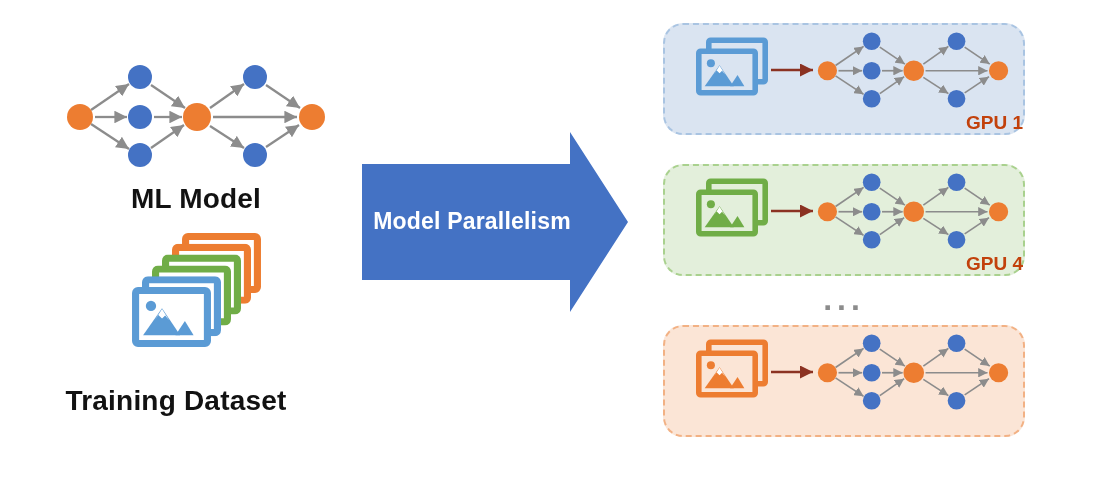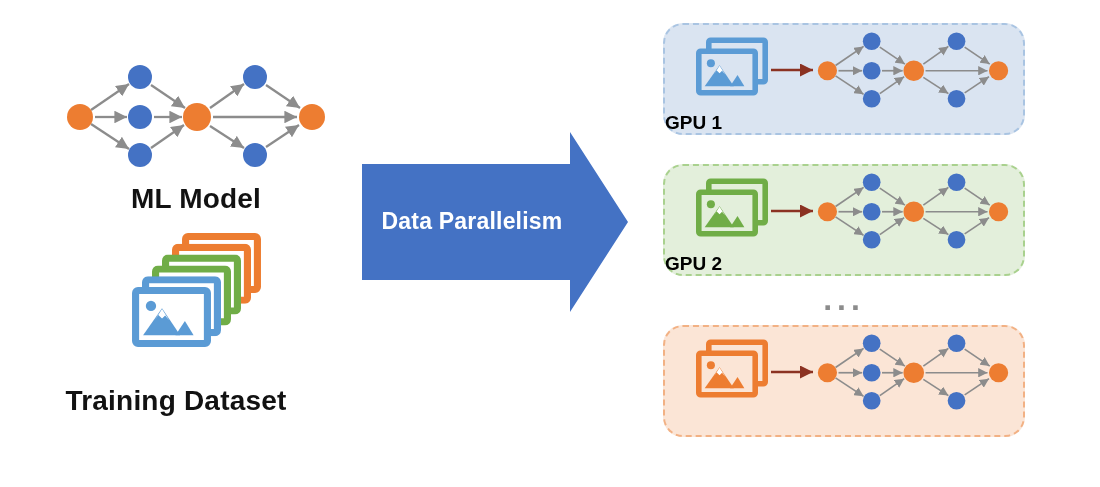--- a/index.html
+++ b/index.html
@@ -17,22 +17,22 @@
     font-weight:700;font-size:23px;color:#ffffff;letter-spacing:0.2px;
   }
   .panel{
     position:absolute;left:663px;width:362px;height:112px;
     border-radius:20px;border:2px dashed;box-sizing:border-box;
   }
   .panel-stack{position:absolute;left:31px;top:11px;}
   .panel-feed{position:absolute;left:105px;top:37px;}
   .panel-net{position:absolute;left:152px;top:0px;}
   .gpu-label{
-    position:absolute;left:0;right:0;top:87px;text-align:left;
-    font-weight:700;font-size:19px;color:#000000;
+    position:absolute;left:0;right:0;top:87px;text-align:right;
+    font-weight:700;font-size:19px;color:#c2410c;
   }
   .ellipsis{
     position:absolute;left:663px;width:362px;top:282px;text-align:center;
     font-weight:700;font-size:32px;color:#8c8c8c;letter-spacing:5px;line-height:1.1;
   }
 </style>
 </head>
 <body>
 
 <svg width="0" height="0" style="position:absolute" aria-hidden="true">
@@ -95,21 +95,21 @@
     <use href="#frame" x="30" y="21.6" width="83" height="60" style="color:#70AD47"></use>
     <use href="#frame" x="20" y="32.4" width="83" height="60" style="color:#70AD47"></use>
     <use href="#frame" x="10" y="43.2" width="83" height="60" style="color:#5B9BD5"></use>
     <use href="#frame-pic" x="0" y="54" width="83" height="60" style="color:#5B9BD5"></use>
   </svg>
   <div class="lbl" style="left:46px;top:385px;width:260px">Training Dataset</div>
 
   <svg class="abs" style="left:360px;top:130px" width="272" height="184">
     <polygon points="2,34 210,34 210,2 268,92 210,182 210,150 2,150" fill="#4472C4"></polygon>
   </svg>
-  <div class="arrow-label">Data Parallelism</div>
+  <div class="arrow-label">Model Parallelism</div>
 
   <div class="panel" style="top: 23px; background-color: rgb(218, 228, 241); border-color: rgb(169, 196, 226);">
     <svg class="panel-stack" width="72" height="61" style="color: rgb(91, 155, 213); --frame-fill: #DAE4F1;">
       <use href="#frame" x="10" y="0" width="62" height="50"></use>
       <use href="#frame-pic" x="0" y="11" width="62" height="50"></use>
     </svg>
     <svg class="panel-feed" width="48" height="16">
       <line x1="1" y1="8" x2="43" y2="8" stroke="#8B3222" stroke-width="2.6" marker-end="url(#arrowhead-red)"></line>
     </svg>
     <svg class="panel-net" width="192" height="90">
@@ -122,21 +122,21 @@
     <svg class="panel-stack" width="72" height="61" style="color: rgb(112, 173, 71); --frame-fill: #E3EFDB;">
       <use href="#frame" x="10" y="0" width="62" height="50"></use>
       <use href="#frame-pic" x="0" y="11" width="62" height="50"></use>
     </svg>
     <svg class="panel-feed" width="48" height="16">
       <line x1="1" y1="8" x2="43" y2="8" stroke="#8B3222" stroke-width="2.6" marker-end="url(#arrowhead-red)"></line>
     </svg>
     <svg class="panel-net" width="192" height="90">
       <use href="#net" width="192" height="90"></use>
     </svg>
-    <div class="gpu-label">GPU 2</div>
+    <div class="gpu-label">GPU 4</div>
   </div>
 
   <div class="ellipsis">...</div>
 
   <div class="panel" style="top: 325px; background-color: rgb(251, 229, 214); border-color: rgb(242, 177, 132);">
     <svg class="panel-stack" width="72" height="61" style="color: rgb(237, 125, 49); --frame-fill: #FBE5D6;">
       <use href="#frame" x="10" y="0" width="62" height="50"></use>
       <use href="#frame-pic" x="0" y="11" width="62" height="50"></use>
     </svg>
     <svg class="panel-feed" width="48" height="16">

